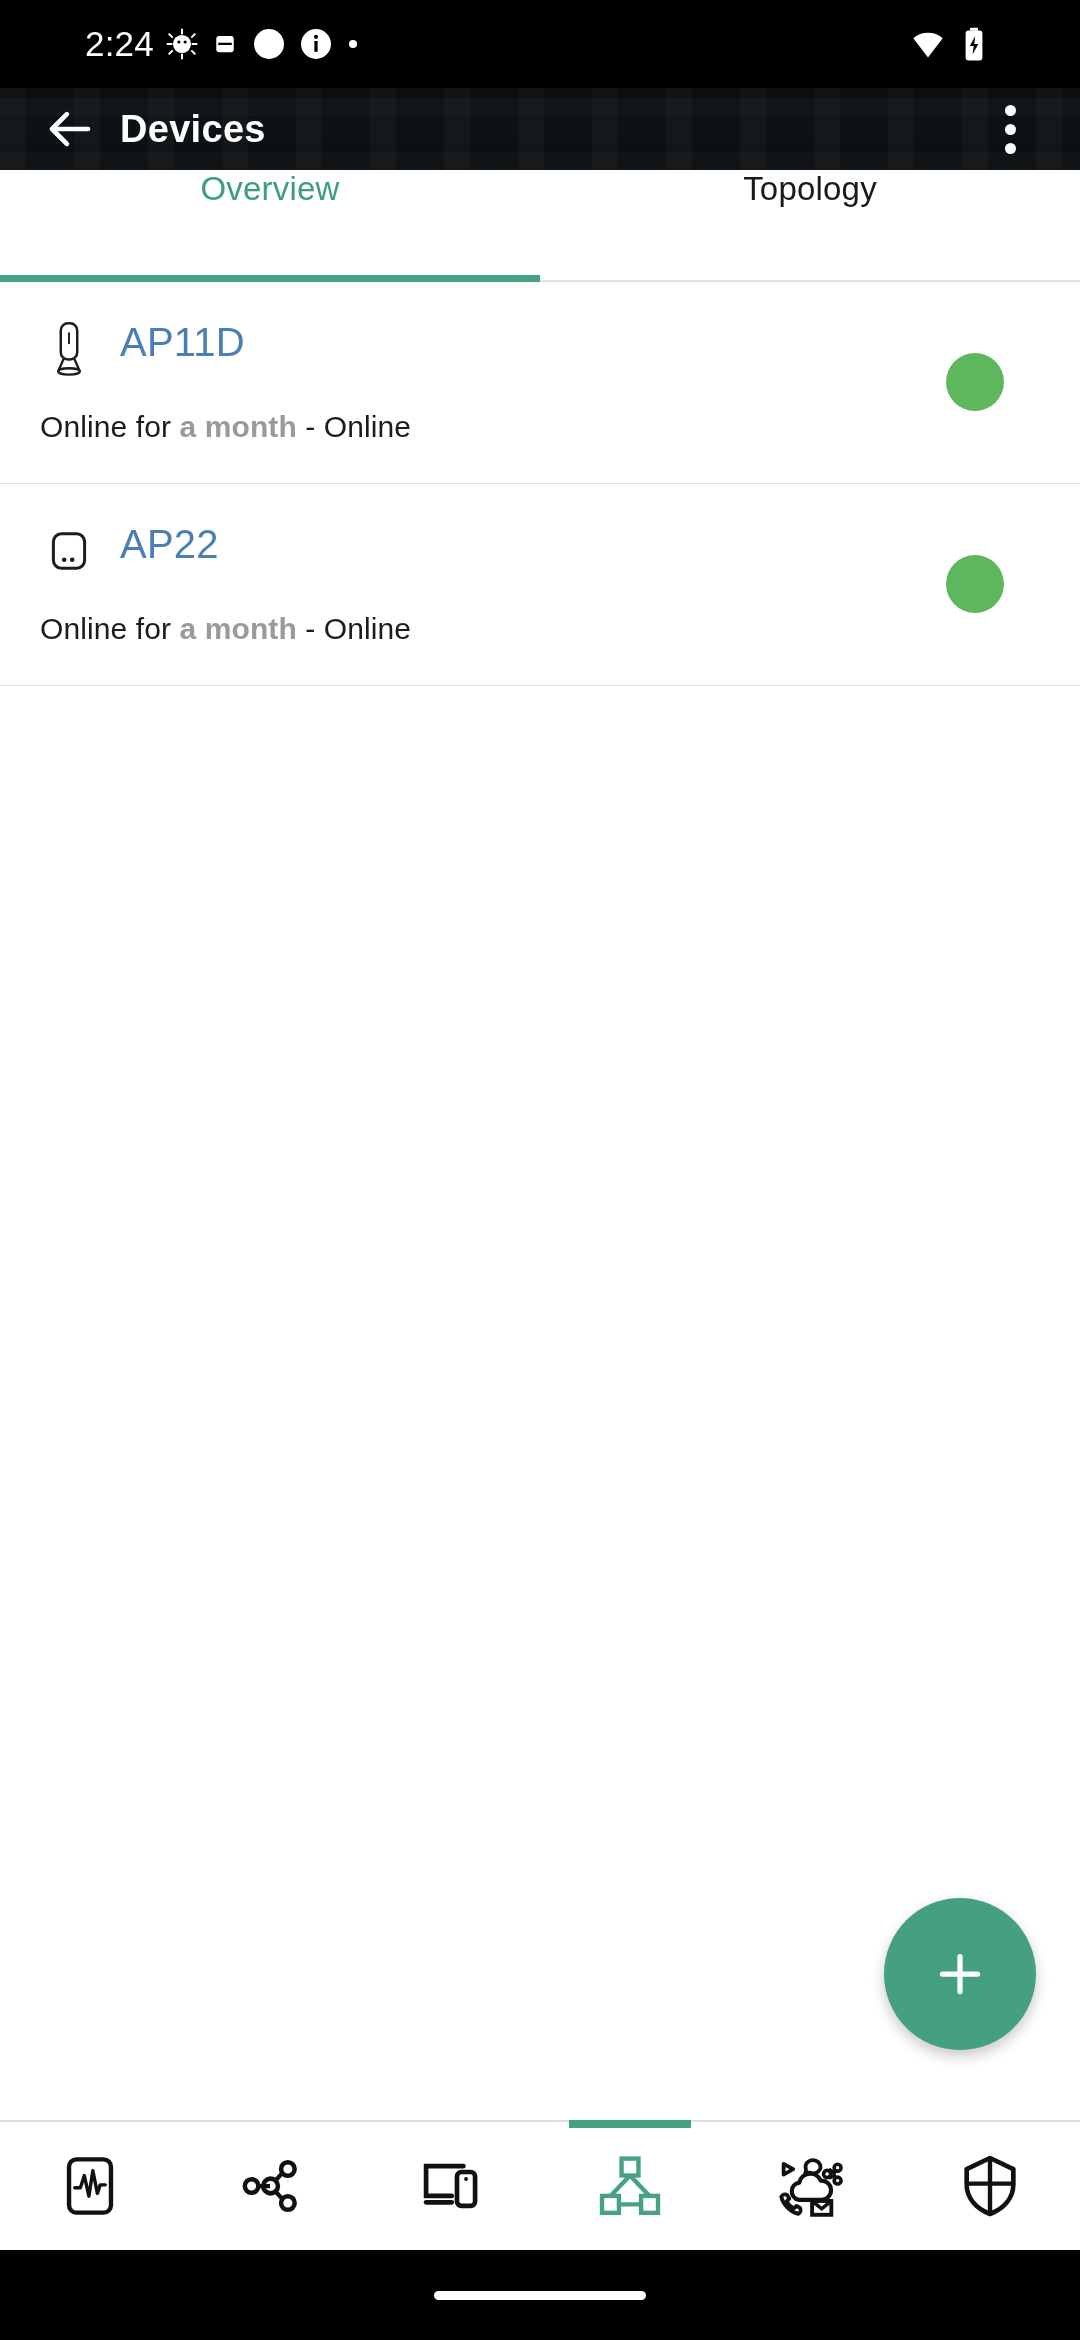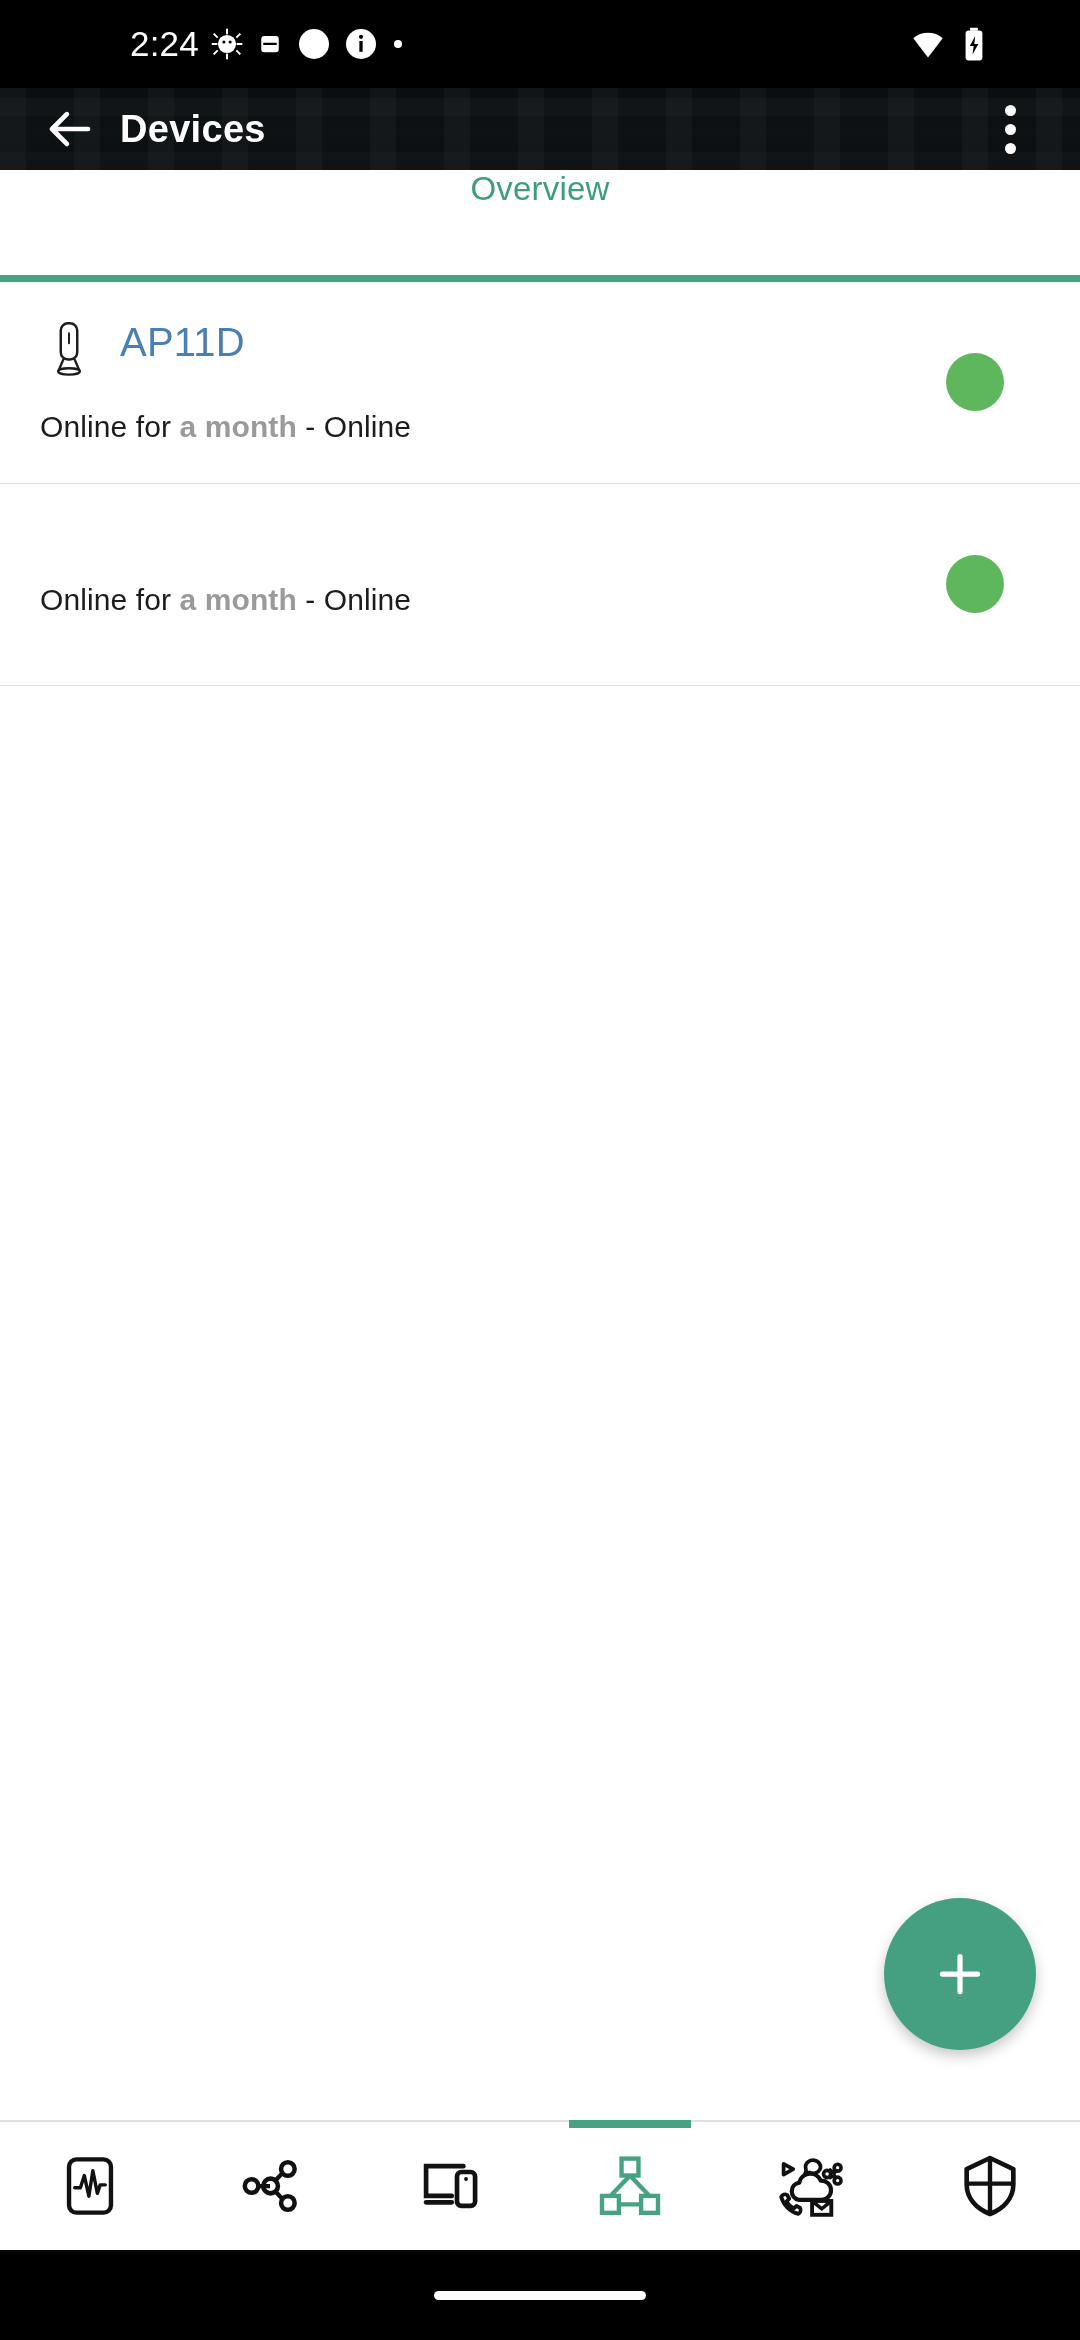--- a/index.html
+++ b/index.html
@@ -21,21 +21,21 @@
     background: #000000;
     display: flex;
     align-items: center;
     padding: 0 34px;
     box-sizing: border-box;
   }
   .status-left {
     display: flex;
     align-items: center;
     gap: 11px;
-    margin-left: 96px;
+    margin-left: 51px;
   }
   .status-clock {
     color: #ffffff;
     font-size: 35px;
     font-weight: 500;
     letter-spacing: 0.2px;
   }
   .status-right {
     margin-left: auto;
     display: flex;
@@ -324,20 +324,23 @@
       <span class="dot3"></span>
       <span class="dot3"></span>
       <span class="dot3"></span>
     </div>
   </div>
 </div>
 
 <div class="tabs">
   <div class="tab active">
     <span>Overview</span>
+  </div>
+  <div class="tab">
+    <span>Topology</span>
   </div>
 </div>
 
 <div class="device-list">
 
   <div class="device-row">
     <div class="device-main">
       <div class="device-head">
         <span class="device-icon">
           <svg width="40" height="56" viewBox="0 0 24 34">
@@ -351,20 +354,30 @@
       </div>
       <div class="device-status">
         <span>Online for </span><b>a month</b><span> - Online</span>
       </div>
     </div>
     <span class="status-dot" style="background:#5eb75c"></span>
   </div>
 
   <div class="device-row">
     <div class="device-main">
+      <div class="device-head">
+        <span class="device-icon">
+          <svg width="48" height="48" viewBox="0 0 24 24">
+            <rect x="4.2" y="3.4" width="15.6" height="17.2" rx="4" fill="none" stroke="#1c1c1c" stroke-width="1.5"></rect>
+            <circle cx="9.6" cy="16.4" r="1.15" fill="#1c1c1c"></circle>
+            <circle cx="13.6" cy="16.4" r="1.15" fill="#1c1c1c"></circle>
+          </svg>
+        </span>
+        <span class="device-name">AP22</span>
+      </div>
       <div class="device-status">
         <span>Online for </span><b>a month</b><span> - Online</span>
       </div>
     </div>
     <span class="status-dot" style="background:#5eb75c"></span>
   </div>
 
 </div>
 
 <div class="fab">

